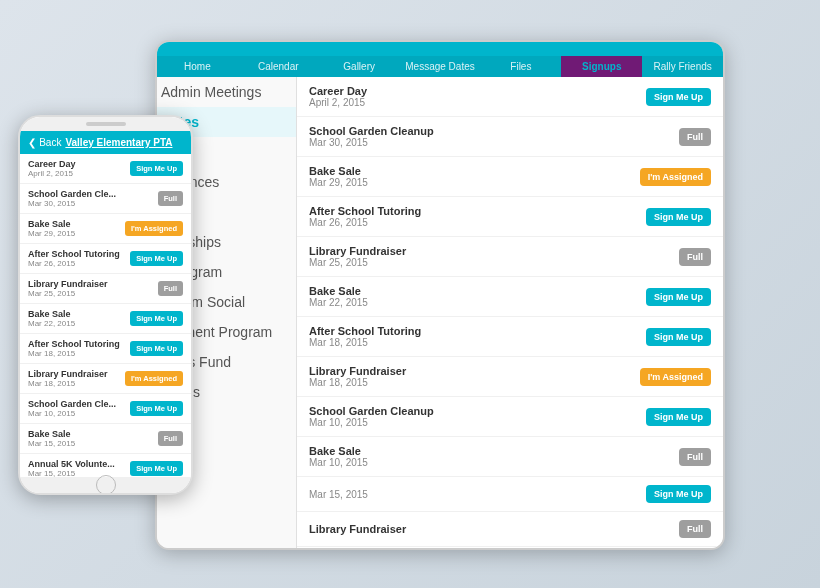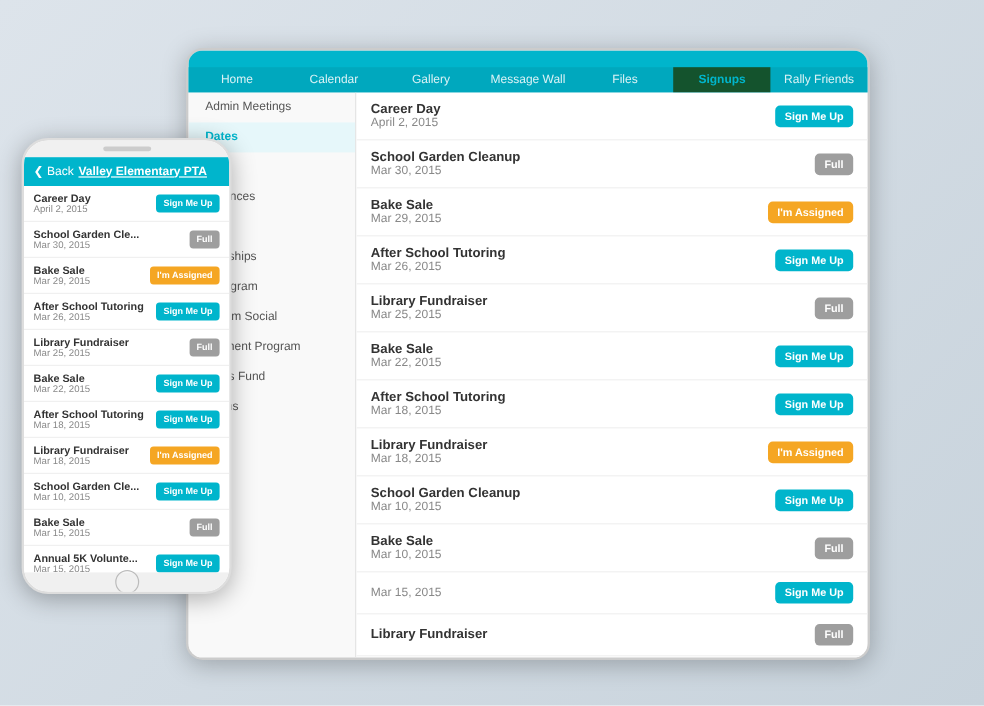--- a/index.html
+++ b/index.html
@@ -62,42 +62,42 @@
     .tablet-nav-item {
       flex: 1;
       padding: 5px 2px;
       text-align: center;
       color: rgba(255,255,255,0.85);
       font-size: 10px;
       cursor: pointer;
     }
 
     .tablet-nav-item.active {
-      background: #14532d;
+      background: #701a75;
       color: #00b5cc;
       font-weight: 600;
     }
 
     .tablet-body {
       display: flex;
       flex: 1;
       overflow: hidden;
     }
 
     .tablet-sidebar {
       width: 140px;
       background: #f9f9f9;
       border-right: 1px solid #e0e0e0;
       overflow-y: auto;
       flex-shrink: 0;
     }
 
     .sidebar-item {
-      padding: 7px 14px;
-      font-size: 10px;
+      padding: 7px 4px;
+      font-size: 14px;
       color: #555;
       cursor: pointer;
     }
 
     .sidebar-item.active {
       background: #e6f7fa;
       color: #00b5cc;
       font-weight: 600;
     }
 
@@ -261,21 +261,21 @@
 
 <div class="scene">
 
   <div class="tablet">
     <div class="tablet-header">
       <div class="tablet-title"></div>
       <div class="tablet-nav">
         <div class="tablet-nav-item">Home</div>
         <div class="tablet-nav-item">Calendar</div>
         <div class="tablet-nav-item">Gallery</div>
-        <div class="tablet-nav-item">Message Wall</div>
+        <div class="tablet-nav-item">Message Dates</div>
         <div class="tablet-nav-item">Files</div>
         <div class="tablet-nav-item active">Signups</div>
         <div class="tablet-nav-item">Rally Friends</div>
       </div>
     </div>
     <div class="tablet-body">
       <div class="tablet-sidebar">
         <div class="sidebar-item">Admin Meetings</div>
         <div class="sidebar-item active">Dates</div>
         <div class="sidebar-item">ling</div>

